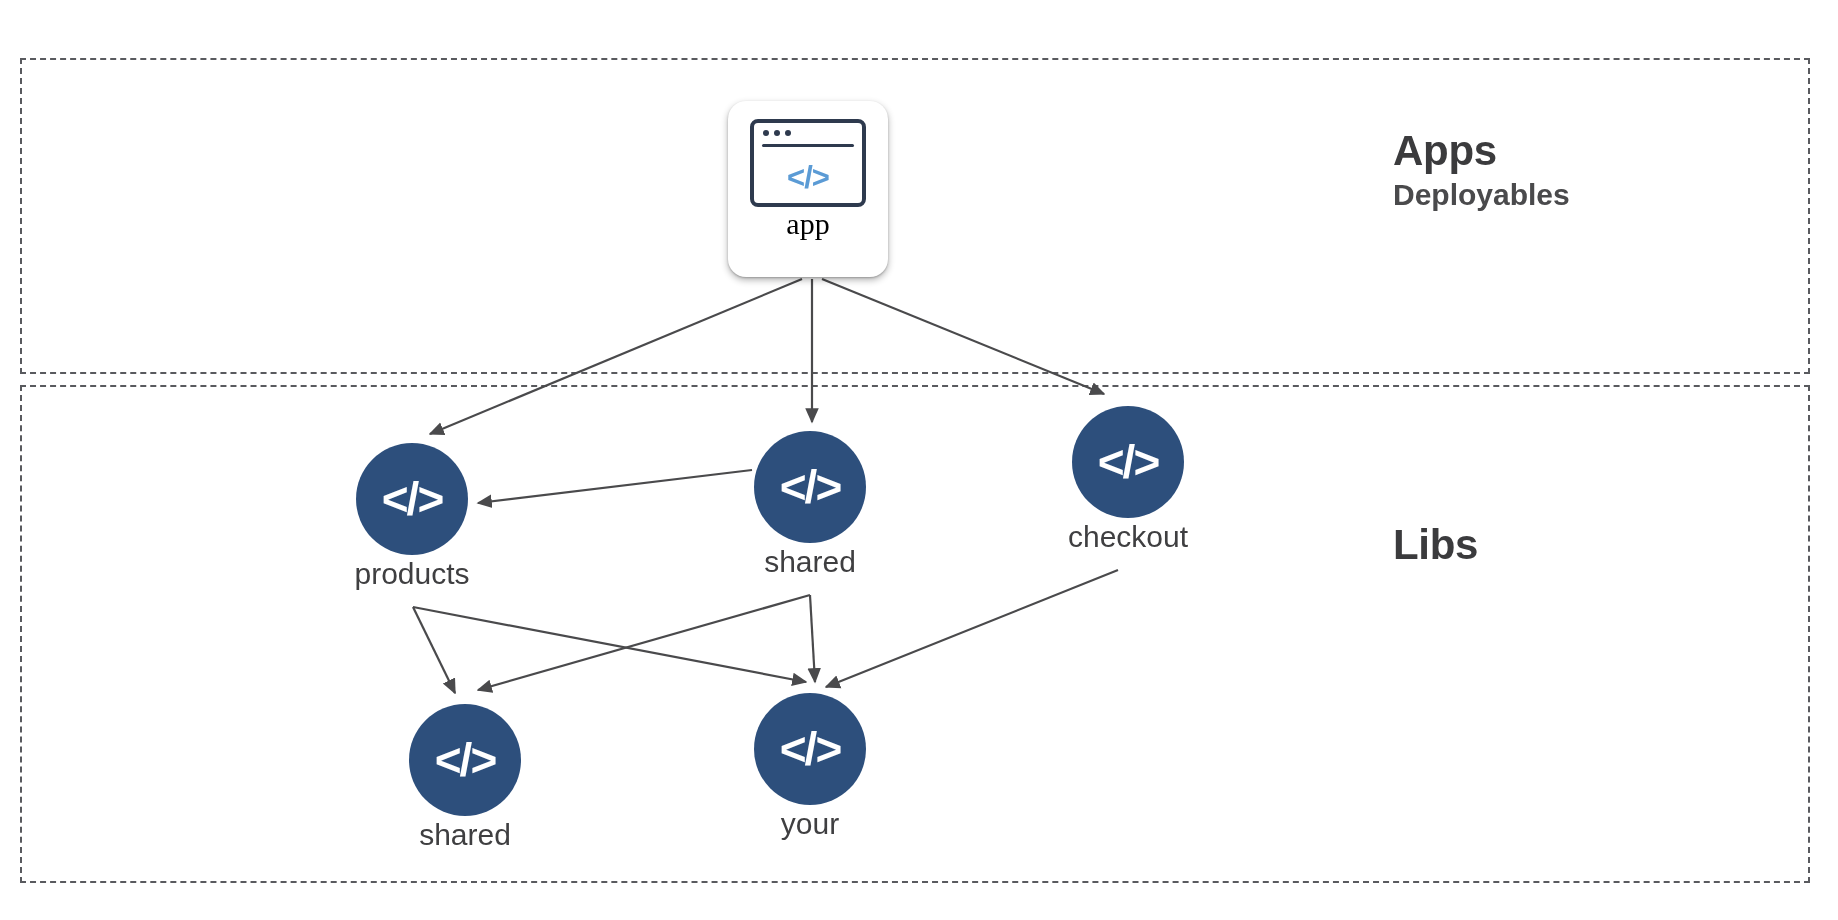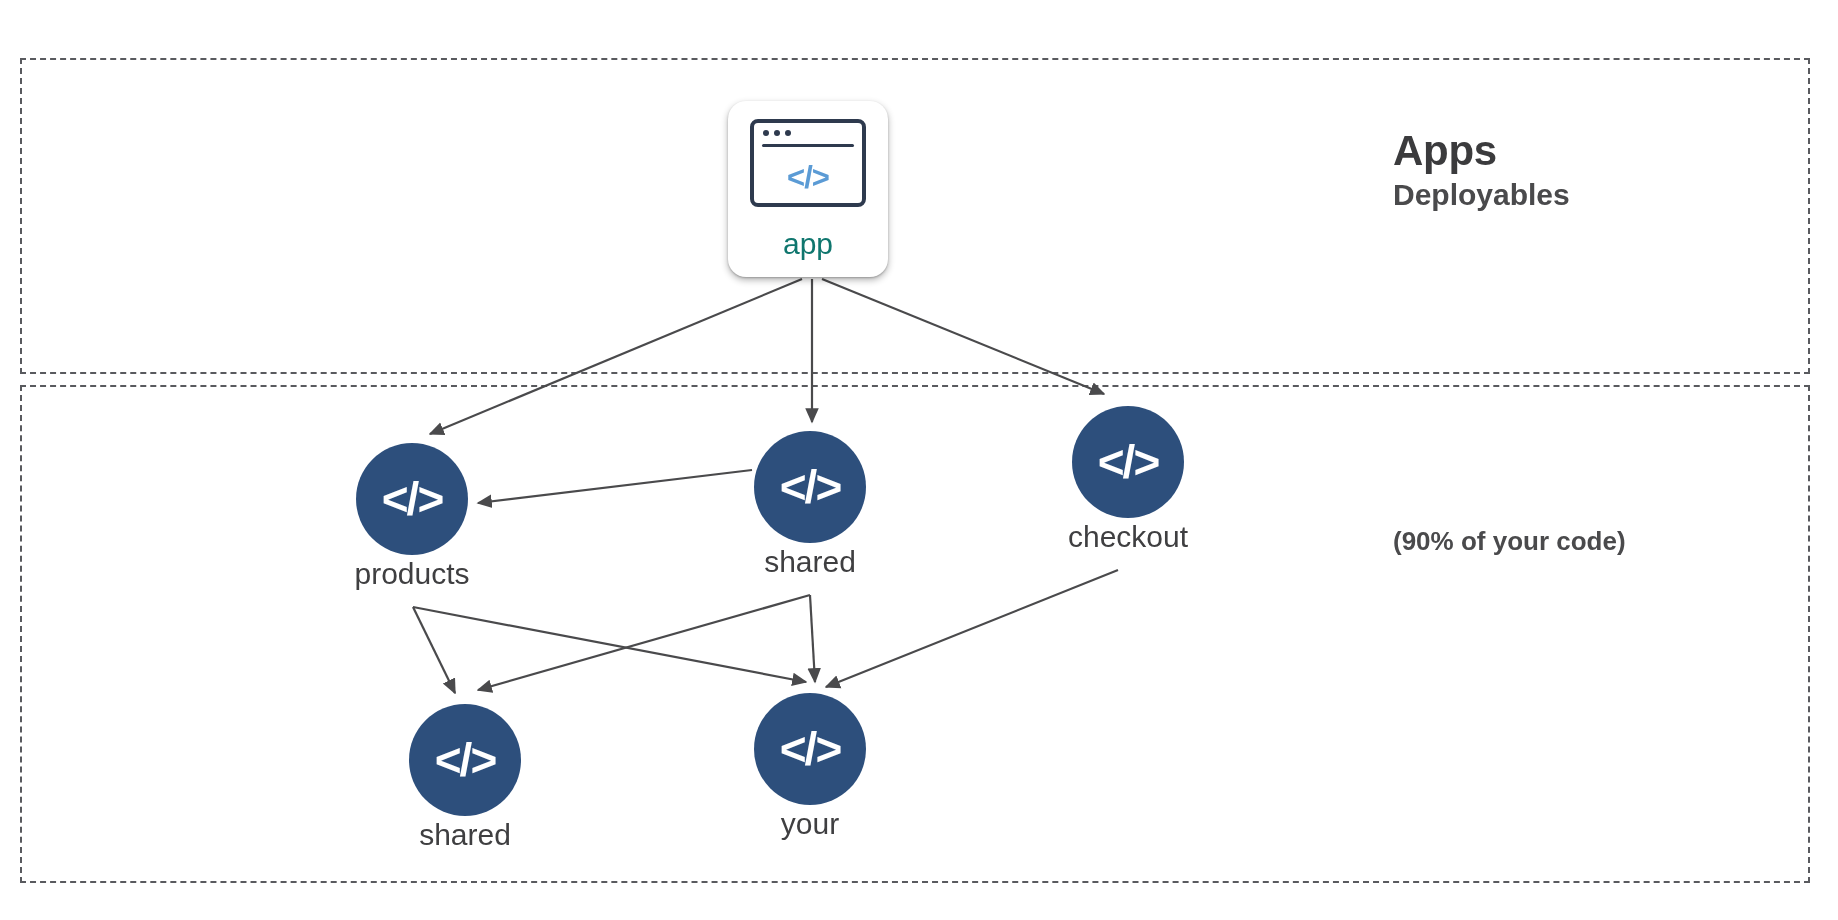--- a/index.html
+++ b/index.html
@@ -121,24 +121,25 @@
     align-items: center;
     justify-content: center;
     color: #5b9bd5;
     font-size: 31px;
     font-weight: bold;
     font-family: "Liberation Sans", sans-serif;
     letter-spacing: -1px;
     line-height: 1;
   }
   #app-label {
-    margin-top: 22px;
+    margin-top: 2px;
     font-size: 30px;
-    color: #0f766e;
-    line-height: 1;
+    color: #000000;
+    line-height: 1;
+    font-family: Liberation Serif, serif;
   }
 
   
   .lib-node {
     position: absolute;
     width: 112px;
     height: 112px;
   }
   .lib-node .disc {
     width: 112px;
@@ -179,21 +180,21 @@
 
   <div class="group-box" id="apps-box"></div>
   <div class="group-box" id="libs-box"></div>
 
   <div class="caption" id="apps-caption">
     <div class="title">Apps</div>
     <div class="subtitle">Deployables</div>
   </div>
 
   <div class="caption" id="libs-caption">
-    <div class="subtitle small">(90% of your code)</div>
+    <div class="title">Libs</div>
   </div>
 
   <svg id="edges" viewBox="0 0 1838 920" xmlns="http://www.w3.org/2000/svg">
     <defs>
       <marker id="arrowhead" viewBox="0 0 10 10" refX="9" refY="5" markerWidth="7" markerHeight="7" orient="auto-start-reverse">
         <path d="M 0 0.6 L 10 5 L 0 9.4 z" fill="#4a4a4c"></path>
       </marker>
     </defs>
     <g stroke="#4a4a4c" stroke-width="2.2" fill="none" marker-end="url(#arrowhead)">
 

